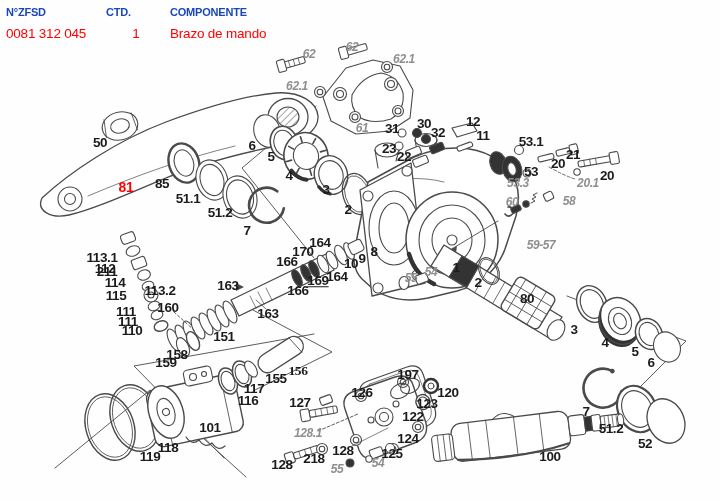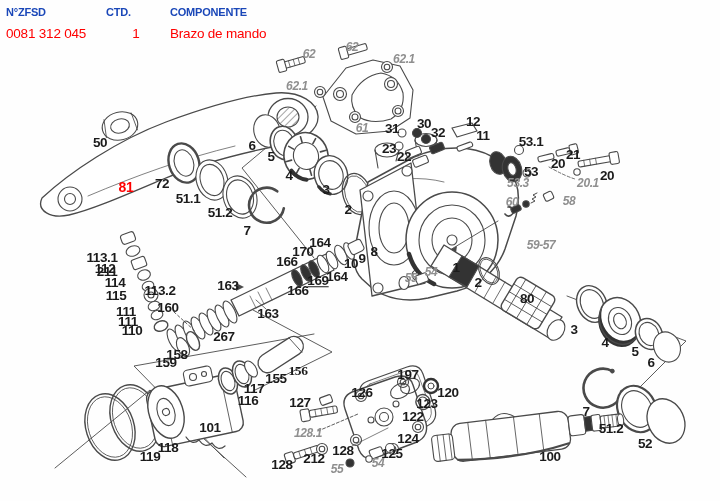--- a/index.html
+++ b/index.html
@@ -454,21 +454,21 @@
       <span class="lbl-r" style="left: 518px; top: 183px;">53.3</span>
       <span class="lbl-b" style="left: 573px; top: 155px;">21</span>
       <span class="lbl-b" style="left: 558px; top: 164px;">20</span>
       <span class="lbl-b" style="left: 607px; top: 176px;">20</span>
       <span class="lbl-r" style="left: 588px; top: 183px;">20.1</span>
       <span class="lbl-r" style="left: 512px; top: 202px;">60</span>
       <span class="lbl-r" style="left: 541px; top: 214px; margin-top: 31px;">59-57</span>
       <span class="lbl-r" style="left: 569px; top: 201px;">58</span>
       <span class="lbl-b" style="left: 100px; top: 143px;">50</span>
       <span class="lbl-h" style="left: 126px; top: 187px;">81</span>
-      <span class="lbl-b" style="left: 162px; top: 184px;">72</span>
+      <span class="lbl-b" style="left: 162px; top: 184px;">85</span>
       <span class="lbl-b" style="left: 188px; top: 199px;">51.1</span>
       <span class="lbl-b" style="left: 220px; top: 213px;">51.2</span>
       <span class="lbl-b" style="left: 247px; top: 231px;">7</span>
       <span class="lbl-b" style="left: 252px; top: 146px;">6</span>
       <span class="lbl-b" style="left: 271px; top: 157px;">5</span>
       <span class="lbl-b" style="left: 289px; top: 176px;">4</span>
       <span class="lbl-b" style="left: 326px; top: 190px;">3</span>
       <span class="lbl-b" style="left: 348px; top: 210px;">2</span>
       <span class="lbl-b" style="left: 456px; top: 268px;">1</span>
       <span class="lbl-r" style="left: 411px; top: 278px;">55</span>
@@ -486,21 +486,21 @@
       <span class="lbl-b" style="left: 362px; top: 259px;">9</span>
       <span class="lbl-b" style="left: 351px; top: 264px;">10</span>
       <span class="lbl-b" style="left: 337px; top: 277px;">164</span>
       <span class="lbl-b" style="left: 318px; top: 281px; text-decoration: underline;">169</span>
       <span class="lbl-b" style="left: 298px; top: 291px;">166</span>
       <span class="lbl-b" style="left: 287px; top: 262px;">166</span>
       <span class="lbl-b" style="left: 303px; top: 252px;">170</span>
       <span class="lbl-b" style="left: 320px; top: 243px;">164</span>
       <span class="lbl-b" style="left: 228px; top: 286px;">163</span>
       <span class="lbl-b" style="left: 268px; top: 314px;">163</span>
-      <span class="lbl-b" style="left: 224px; top: 337px;">267</span>
+      <span class="lbl-b" style="left: 224px; top: 337px;">151</span>
       <span class="lbl-b" style="left: 177px; top: 355px;">158</span>
       <span class="lbl-b" style="left: 166px; top: 363px;">159</span>
       <span class="lbl-b" style="left: 168px; top: 308px;">160</span>
       <span class="lbl-b" style="left: 105px; top: 237px; margin-top: 32px;">112</span>
       <span class="lbl-b" style="left: 102px; top: 258px;">113.1</span>
       <span class="lbl-b" style="left: 107px; top: 272px;">211</span>
       <span class="lbl-b" style="left: 115px; top: 283px;">114</span>
       <span class="lbl-b" style="left: 116px; top: 296px;">115</span>
       <span class="lbl-b" style="left: 160px; top: 291px;">113.2</span>
       <span class="lbl-b" style="left: 126px; top: 312px;">111</span>
@@ -510,21 +510,21 @@
       <span class="lbl-b" style="left: 248px; top: 401px;">116</span>
       <span class="lbl-b" style="left: 276px; top: 379px;">155</span>
       <span class="lbl-b" style="left: 298px; top: 371px; font-family: Liberation Serif, serif;">156</span>
       <span class="lbl-b" style="left: 210px; top: 428px;">101</span>
       <span class="lbl-b" style="left: 168px; top: 448px;">118</span>
       <span class="lbl-b" style="left: 150px; top: 457px;">119</span>
       <span class="lbl-b" style="left: 318px; top: 393px; margin-left: 44px;">126</span>
       <span class="lbl-b" style="left: 300px; top: 403px;">127</span>
       <span class="lbl-r" style="left: 308px; top: 433px;">128.1</span>
       <span class="lbl-b" style="left: 343px; top: 451px;">128</span>
-      <span class="lbl-b" style="left: 314px; top: 459px;">212</span>
+      <span class="lbl-b" style="left: 314px; top: 459px;">218</span>
       <span class="lbl-b" style="left: 282px; top: 465px;">128</span>
       <span class="lbl-r" style="left: 337px; top: 469px;">55</span>
       <span class="lbl-r" style="left: 378px; top: 463px;">54</span>
       <span class="lbl-b" style="left: 392px; top: 454px;">125</span>
       <span class="lbl-b" style="left: 408px; top: 439px;">124</span>
       <span class="lbl-b" style="left: 413px; top: 417px;">122</span>
       <span class="lbl-b" style="left: 427px; top: 404px;">123</span>
       <span class="lbl-b" style="left: 408px; top: 375px;">197</span>
       <span class="lbl-b" style="left: 448px; top: 393px;">120</span>
       <span class="lbl-b" style="left: 550px; top: 457px;">100</span>

